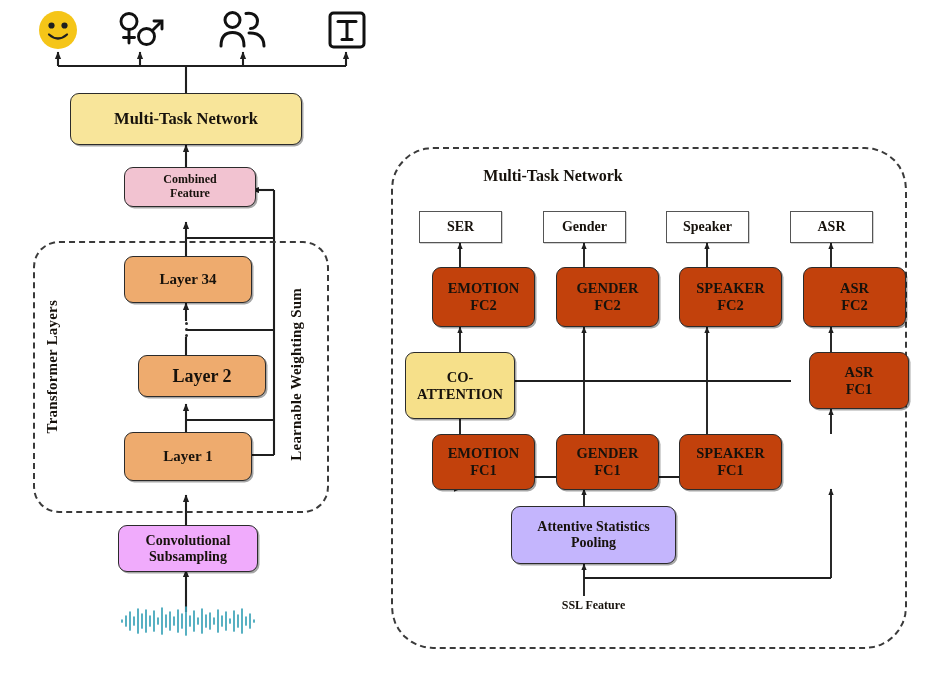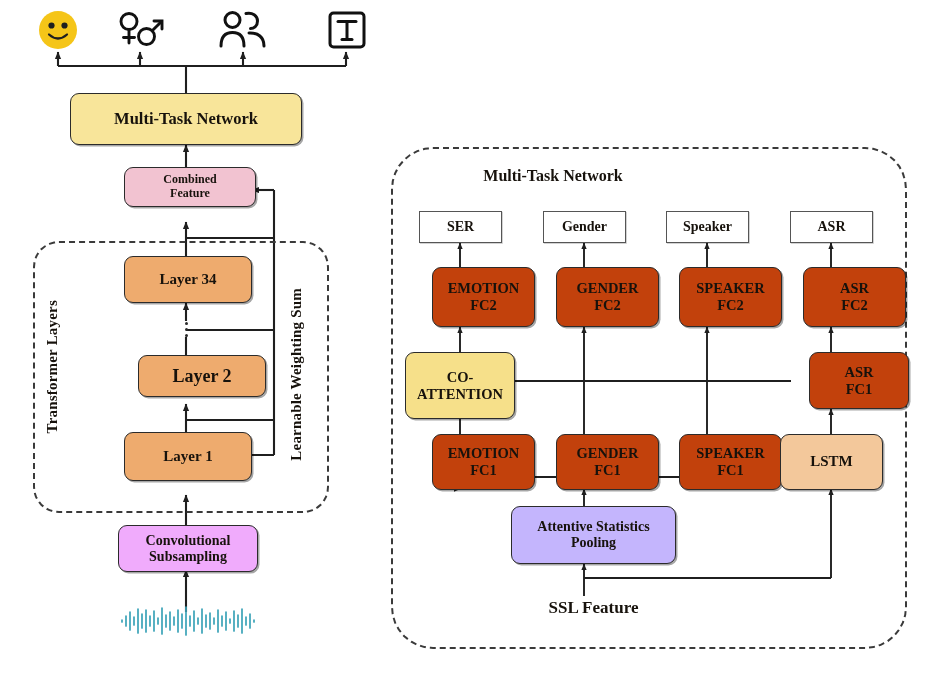--- a/index.html
+++ b/index.html
@@ -290,20 +290,19 @@
 ATTENTION</div>
   <div class="box peach" style="left:786px; top:352px; width:100px; height:57px; font-size:14.5px;">ASR
 FC1</div>
 
   <div class="box peach" style="left:409px; top:434px; width:103px; height:56px; font-size:14.5px;">EMOTION
 FC1</div>
   <div class="box peach" style="left:533px; top:434px; width:103px; height:56px; font-size:14.5px;">GENDER
 FC1</div>
   <div class="box peach" style="left:656px; top:434px; width:103px; height:56px; font-size:14.5px;">SPEAKER
 FC1</div>
-  <div class="box orange2" style="left:780px; top:434px; width:103px; height:56px; font-size:15px;">LSTM</div>
 
   <div class="box pinkpale" style="left:511px; top:506px; width:165px; height:58px; font-size:14px;">Attentive Statistics
 Pooling</div>
 
-  <div class="plabel" style="left:511px; top:598px; width:165px; text-align:center; font-size:17px;">SSL Feature</div>
+  <div class="plabel" style="left:511px; top:598px; width:165px; text-align:center; font-size:12px;">SSL Feature</div>
 
 </div>
 
 </body></html>

